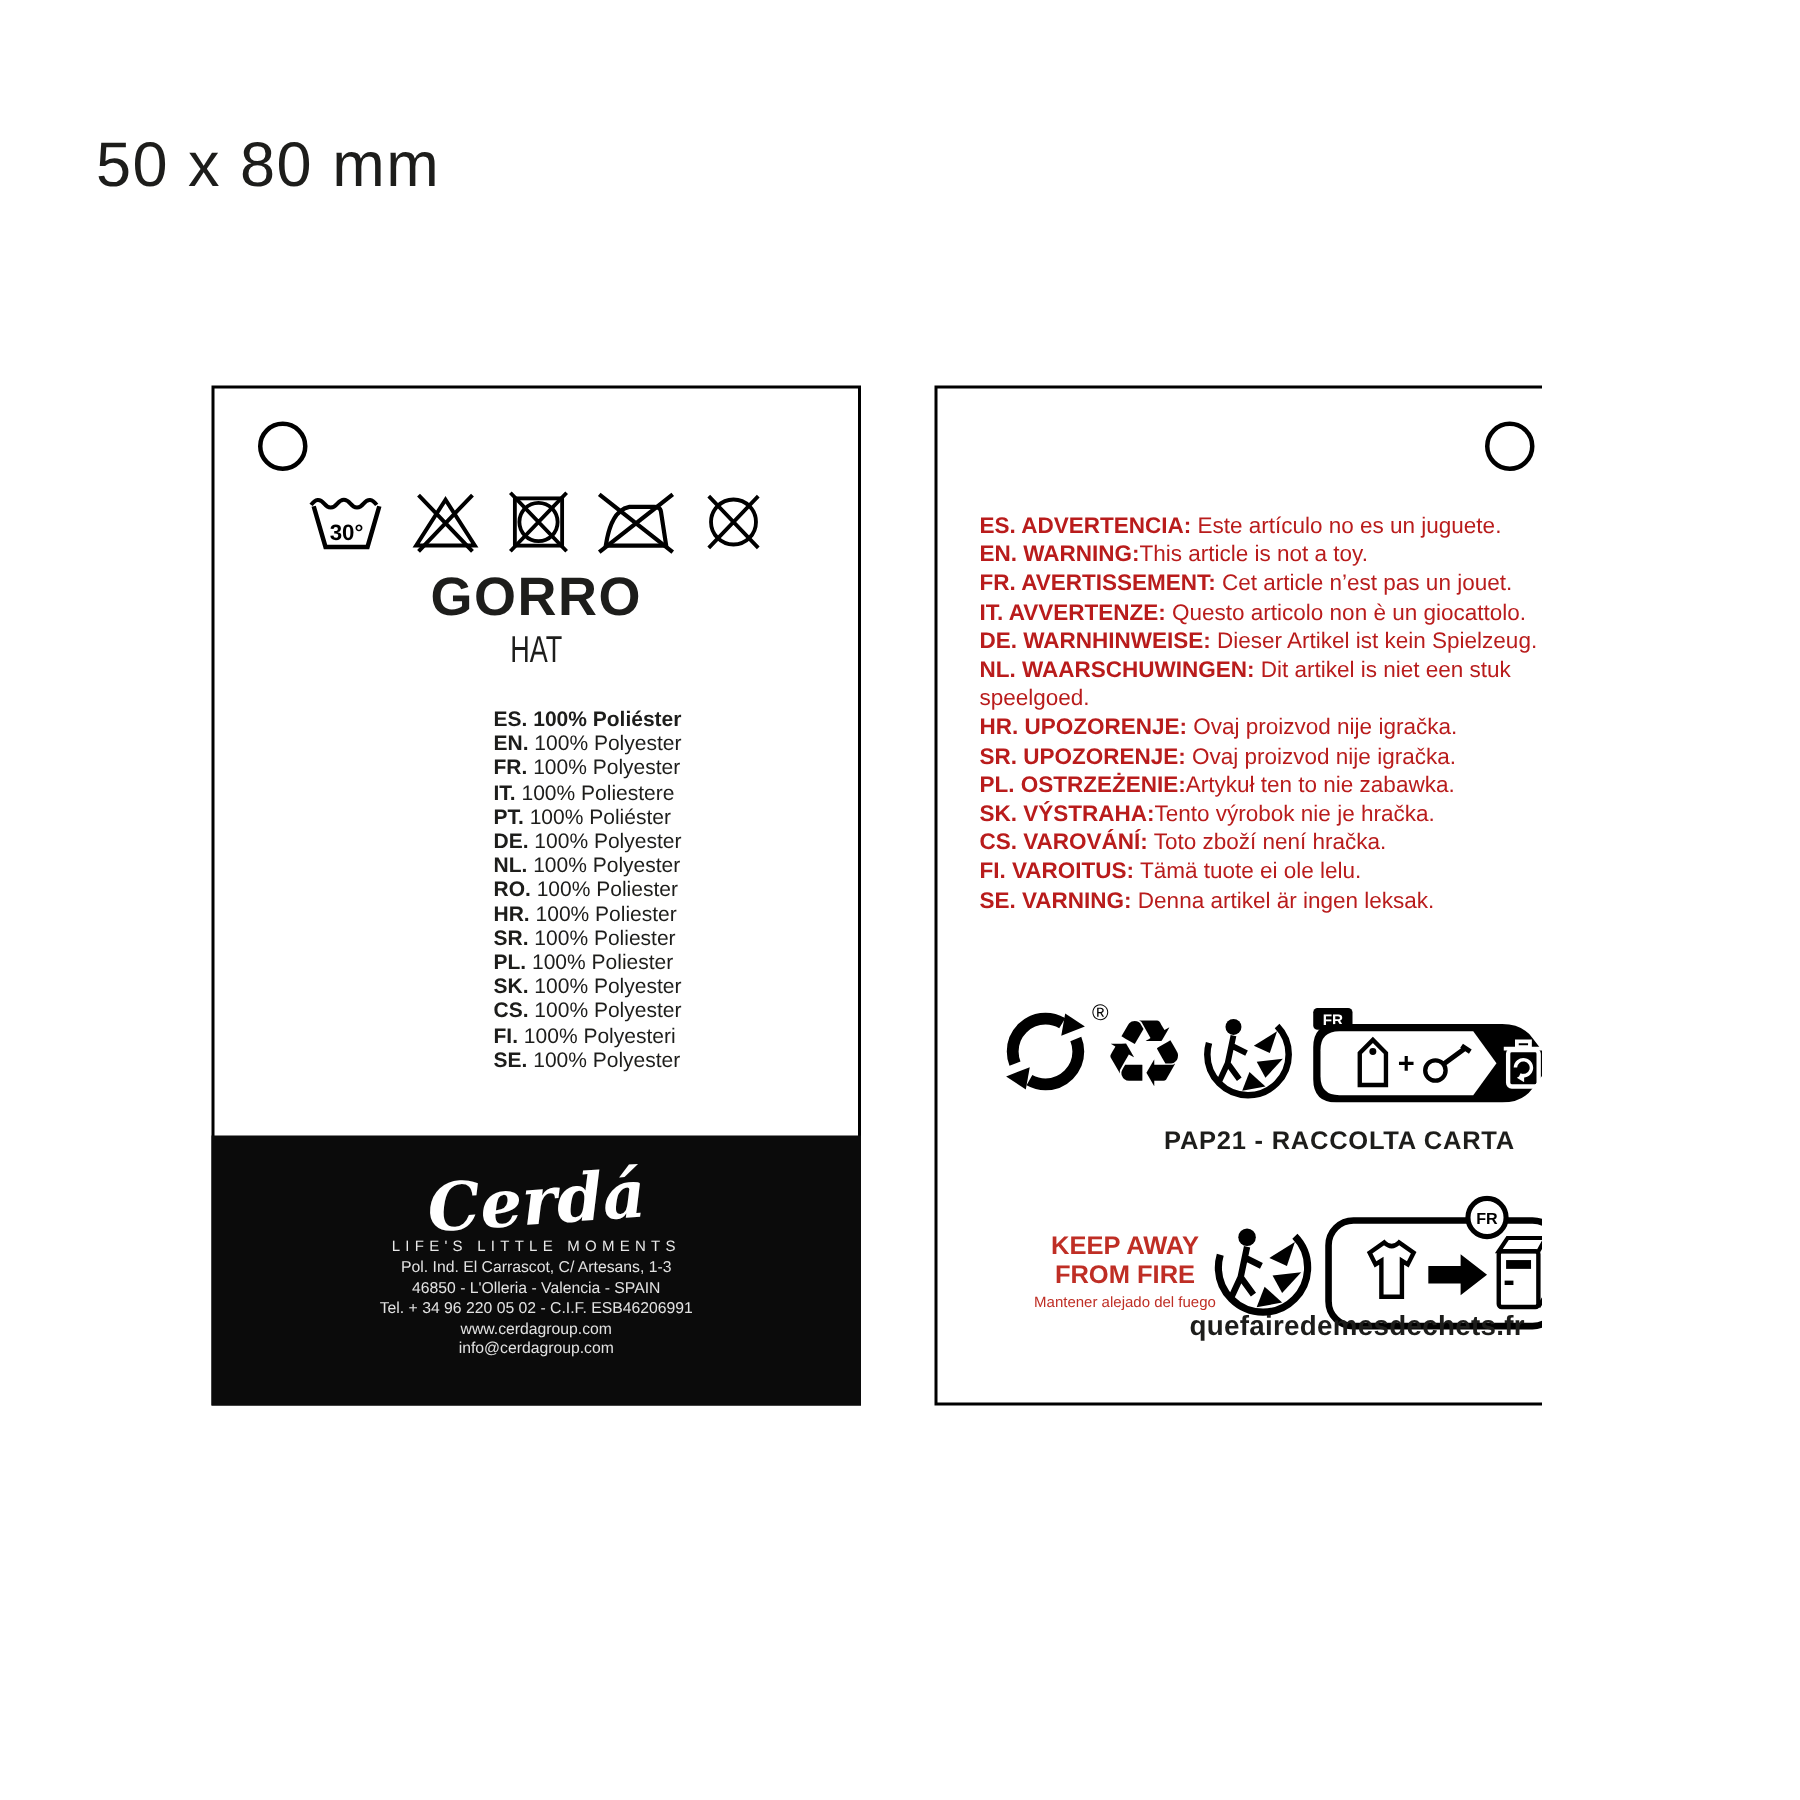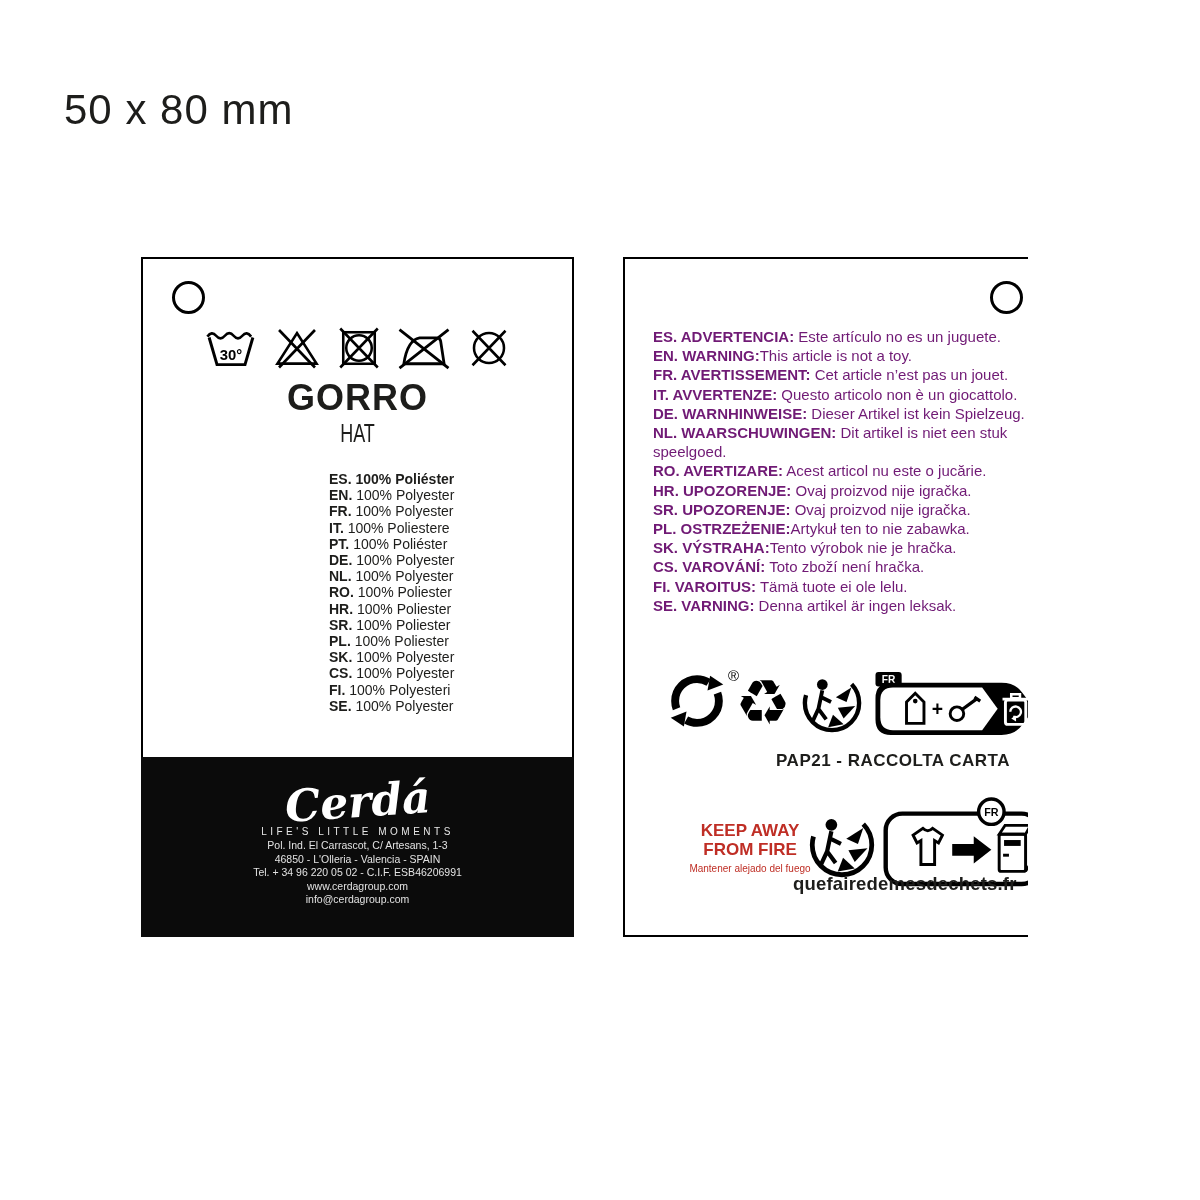--- a/index.html
+++ b/index.html
@@ -24,21 +24,21 @@
   .comp-row .cc{font-weight:bold;padding-left:20px;}
   .comp-row:first-child{font-weight:bold;}
   .brand-panel{position:absolute;left:-2px;right:-2px;bottom:-2px;height:180px;background:#0b0b0b;color:#fff;text-align:center;}
   .logo-script{margin-top:22px;font-family:"DejaVu Serif",serif;font-style:italic;font-weight:bold;font-size:44px;line-height:46px;display:inline-block;transform:rotate(-4deg);}
   .tagline{font-size:10px;letter-spacing:3.5px;color:#e8e8e8;margin-top:1px;}
   .company{font-size:14.5px;font-weight:bold;margin-top:7px;letter-spacing:.3px;}
   .addr{font-size:10.5px;line-height:13.5px;color:#e2e2e2;}
   .addr.first{margin-top:2px;}
 
   
-  .warn-list{position:absolute;top:68px;left:28px;width:386px;font-size:15px;line-height:19.2px;color:#701a75;}
+  .warn-list{position:absolute;top:82px;left:28px;width:386px;font-size:15px;line-height:19.2px;color:#b91c1c;}
   .warn-row .wl{font-weight:bold;}
   .recycle-row{position:absolute;top:412px;left:44px;display:flex;align-items:center;gap:10px;}
   .greendot-wrap{position:relative;}
   .reg-mark{position:absolute;top:-6px;right:-14px;font-size:15px;color:#000;}
   .recycle-glyph{font-size:62px;line-height:62px;color:#000;font-family:"DejaVu Sans",sans-serif;}
   .pap-label{position:absolute;top:492px;left:128px;width:280px;text-align:center;font-size:17px;font-weight:bold;letter-spacing:.5px;color:#1d1d1b;}
   .fire-block{position:absolute;top:562px;left:40px;width:170px;text-align:center;}
   .fire-main{font-size:17px;line-height:19px;font-weight:bold;color:#bf2e25;}
   .fire-sub{font-size:10px;color:#bf2e25;margin-top:4px;}
   .bottom-triman{position:absolute;top:552px;left:183px;}
@@ -115,21 +115,20 @@
   <div class="tag tag-back">
     <div class="hole hole-right"></div>
 
     <div class="warn-list">
       <div class="warn-row"><span class="wl">ES. ADVERTENCIA:</span><span> Este artículo no es un juguete.</span></div>
       <div class="warn-row"><span class="wl">EN. WARNING:</span><span>This article is not a toy.</span></div>
       <div class="warn-row"><span class="wl">FR. AVERTISSEMENT:</span><span> Cet article n’est pas un jouet.</span></div>
       <div class="warn-row"><span class="wl">IT. AVVERTENZE:</span><span> Questo articolo non è un giocattolo.</span></div>
       <div class="warn-row"><span class="wl">DE. WARNHINWEISE:</span><span> Dieser Artikel ist kein Spielzeug.</span></div>
       <div class="warn-row"><span class="wl">NL. WAARSCHUWINGEN:</span><span> Dit artikel is niet een stuk speelgoed.</span></div>
-      <div class="warn-row"><span class="wl">RO. AVERTIZARE:</span><span> Acest articol nu este o jucărie.</span></div>
       <div class="warn-row"><span class="wl">HR. UPOZORENJE:</span><span> Ovaj proizvod nije igračka.</span></div>
       <div class="warn-row"><span class="wl">SR. UPOZORENJE:</span><span> Ovaj proizvod nije igračka.</span></div>
       <div class="warn-row"><span class="wl">PL. OSTRZEŻENIE:</span><span>Artykuł ten to nie zabawka.</span></div>
       <div class="warn-row"><span class="wl">SK. VÝSTRAHA:</span><span>Tento výrobok nie je hračka.</span></div>
       <div class="warn-row"><span class="wl">CS. VAROVÁNÍ:</span><span> Toto zboží není hračka.</span></div>
       <div class="warn-row"><span class="wl">FI. VAROITUS:</span><span> Tämä tuote ei ole lelu.</span></div>
       <div class="warn-row"><span class="wl">SE. VARNING:</span><span> Denna artikel är ingen leksak.</span></div>
     </div>
 
     <div class="recycle-row">

